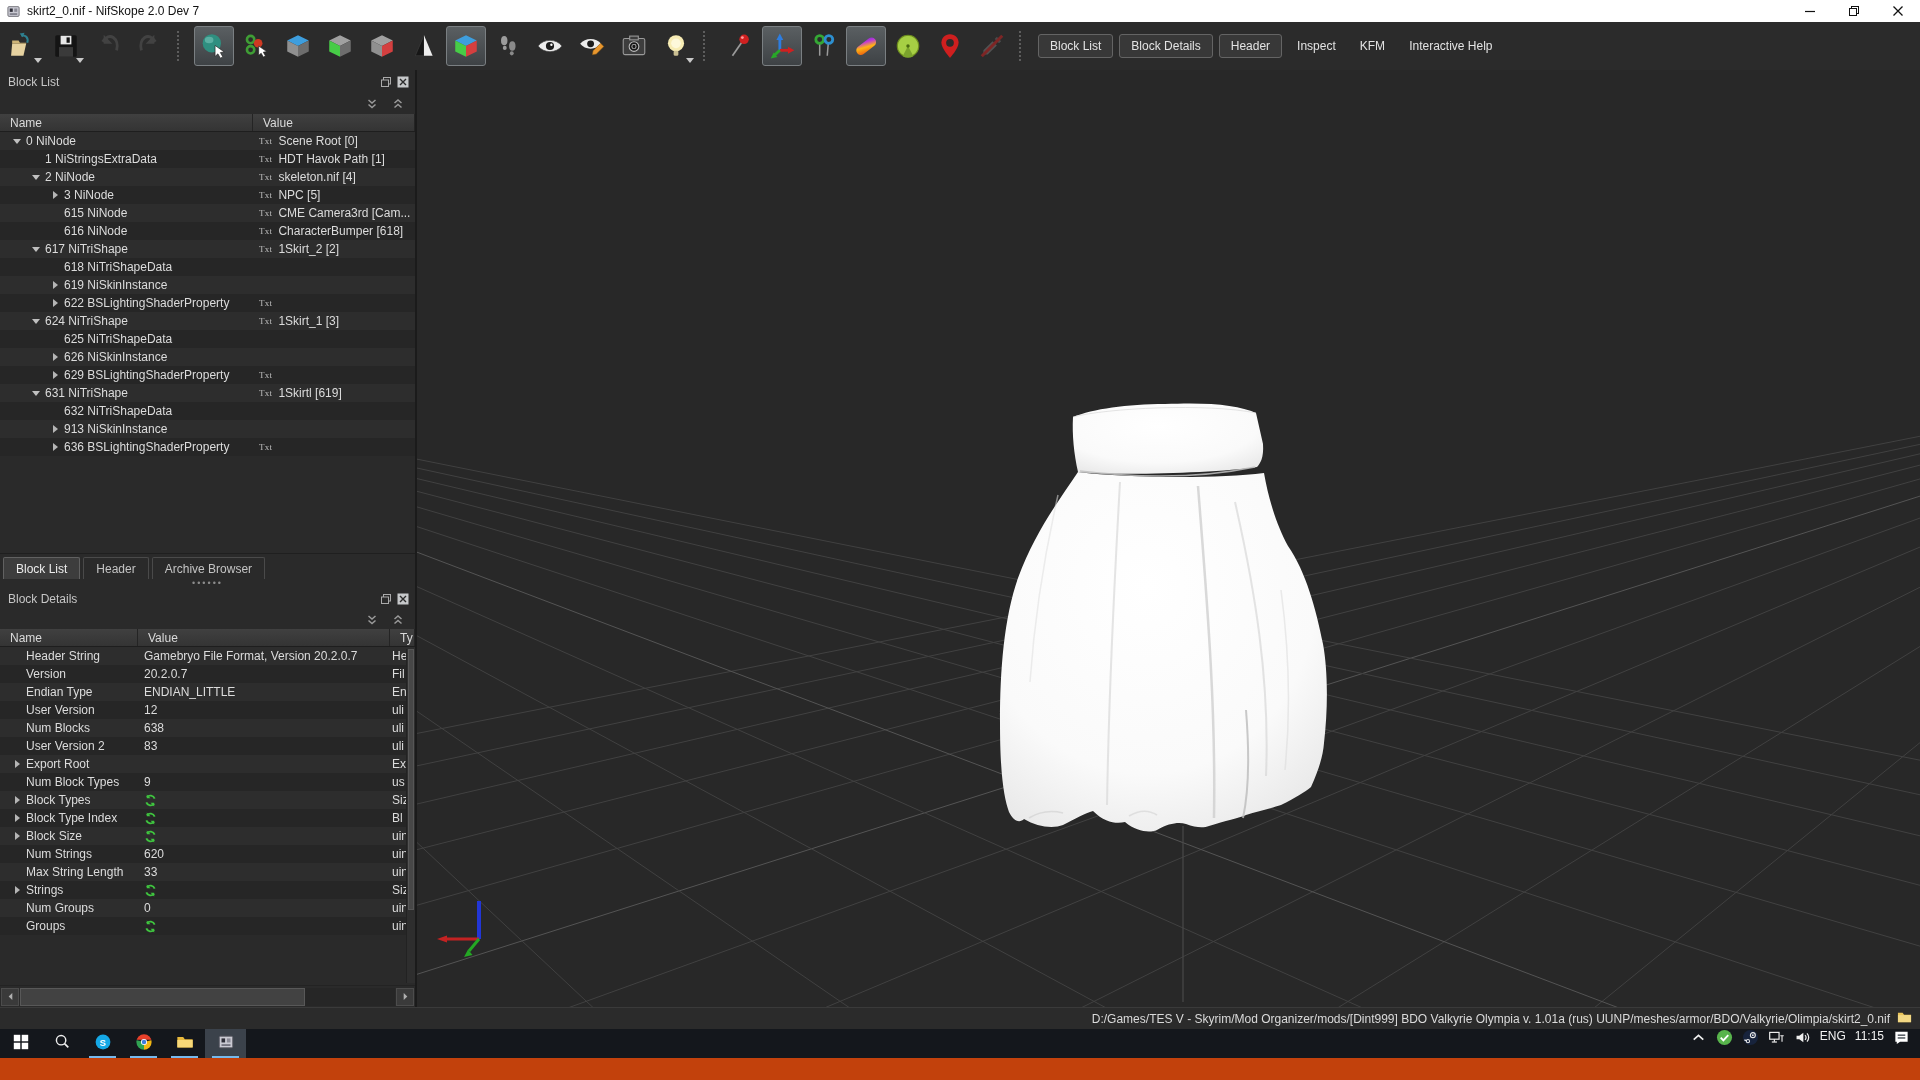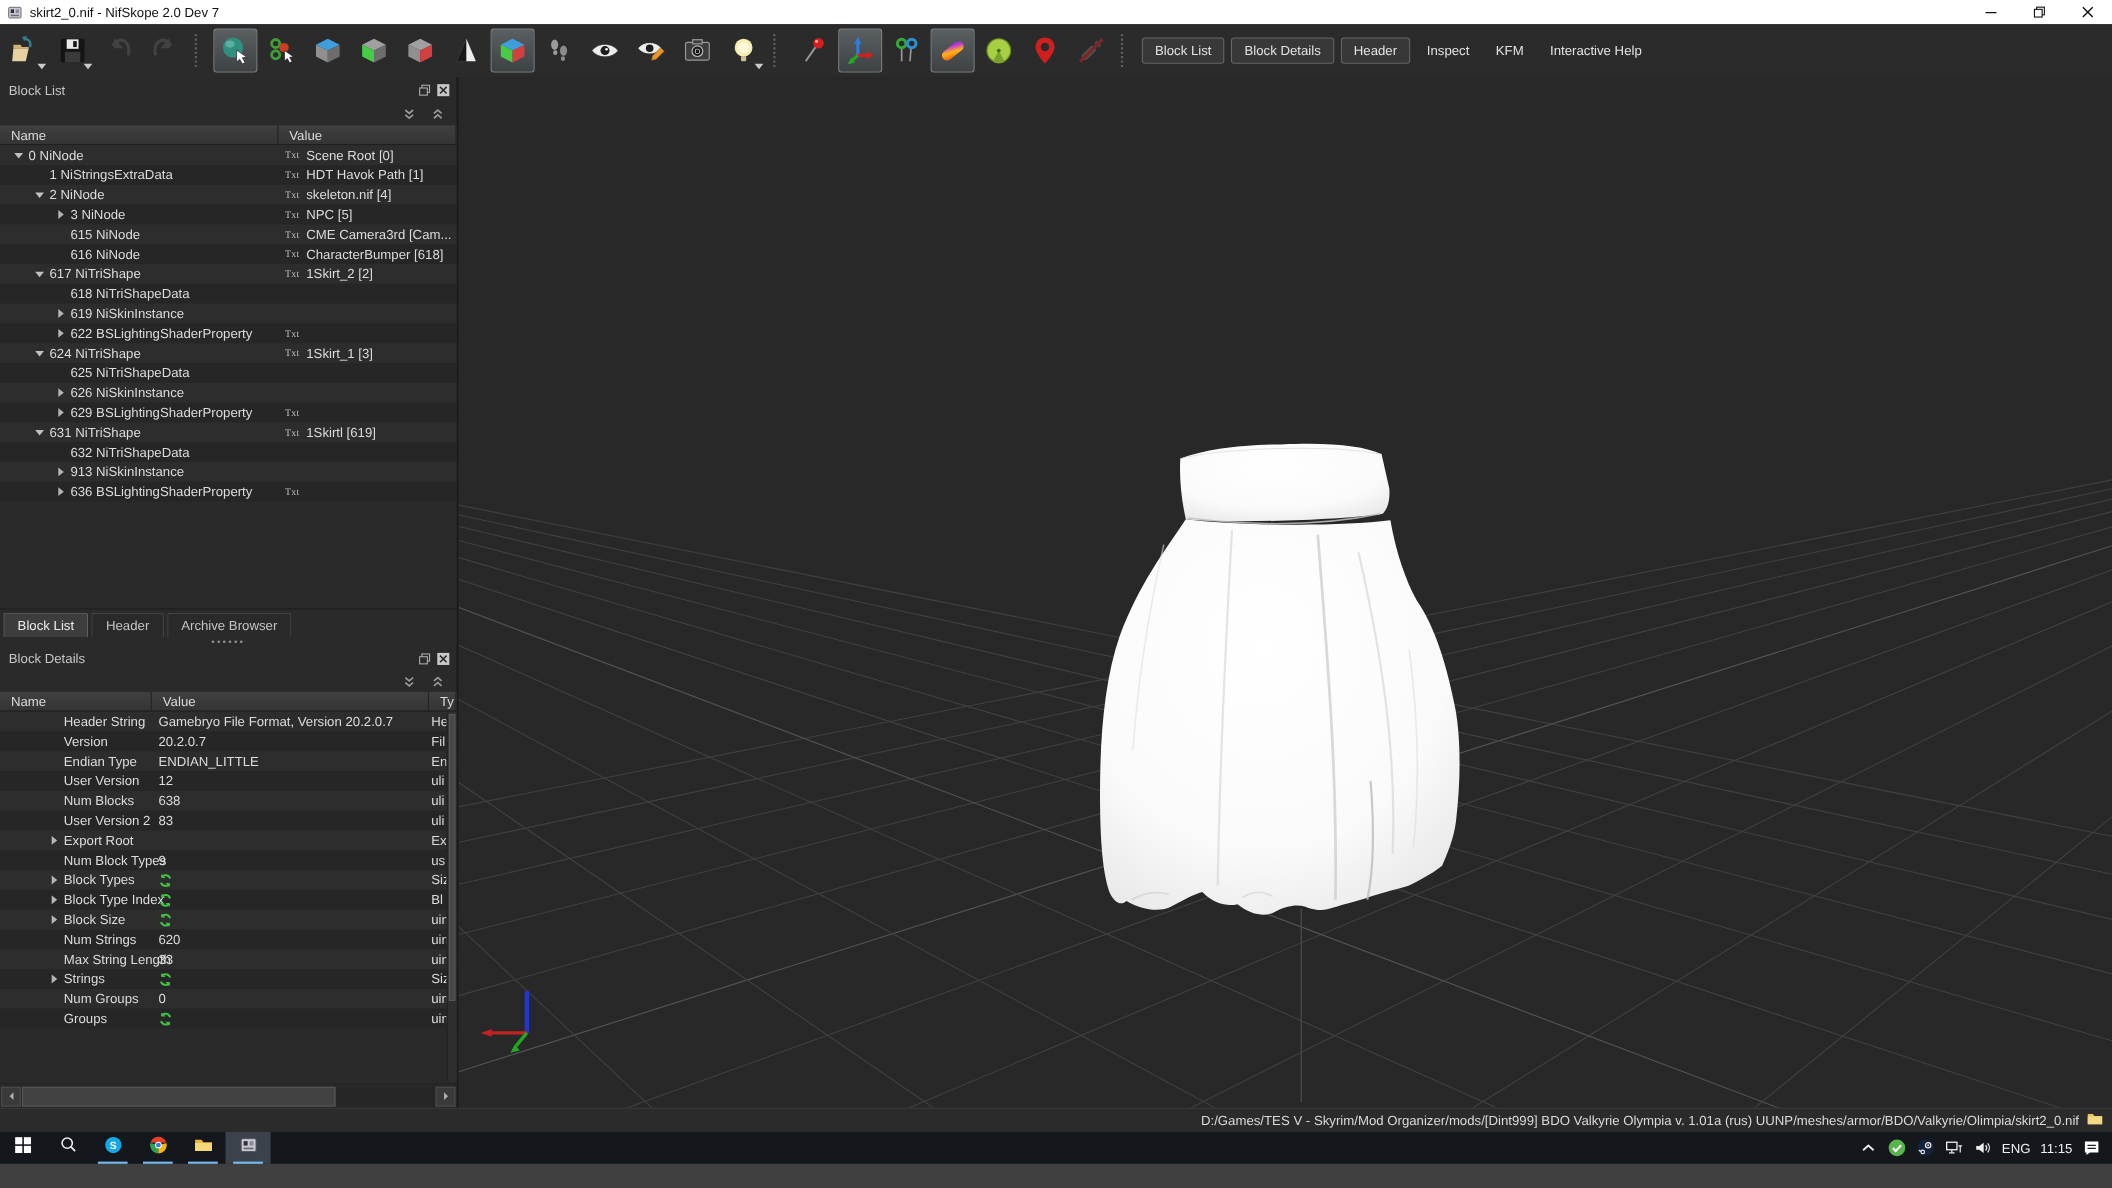--- a/index.html
+++ b/index.html
@@ -1,18 +1,18 @@
 <!DOCTYPE html>
 <html><head>
 <meta charset="utf-8">
 <style>
   * { margin:0; padding:0; box-sizing:border-box; }
   html,body { width:1920px; height:1080px; overflow:hidden; background:#000;
     font-family:"Liberation Sans", sans-serif; }
-  #app { position:relative; width:1920px; height:1080px; background:#404040; }
+  #app { position:relative; width:1920px; height:1080px; background:#c2410c; }
 
   
   .titlebar { height:22px; background:#ffffff; display:flex; align-items:center; padding-left:6px; }
   .titlebar .appico { width:15px; height:15px; margin-right:6px; }
   .titlebar .ttl { font-size:12px; color:#111; }
   .win-controls { margin-left:auto; display:flex; height:100%; }
   .win-btn { width:44px; height:100%; display:flex; align-items:center; justify-content:center; }
 
   
   .menubar { height:22px; background:#2b2b2b; display:flex; align-items:center; padding-left:4px; border-bottom:1px solid #242424;}
@@ -67,21 +67,21 @@
   #panel-block-list .filler { flex:1; background:#2a2a2a; }
   .tabsrow { height:26px; display:flex; align-items:flex-end; padding-left:3px; background:#2a2a2a; border-top:1px solid #1f1f1f; }
   .tab { height:22px; padding:0 12px; font-size:12px; display:flex; align-items:center;
     border:1px solid #4a4a4a; border-bottom:none; background:#2a2a2a; color:#c4c4c4; margin-right:3px; border-radius:2px 2px 0 0; }
   .tab.active { background:#3d3d3d; color:#ececec; border-color:#616161; }
   .dock-split { height:8px; display:flex; align-items:center; justify-content:center; color:#8c8c8c;
     font-size:9px; letter-spacing:2px; line-height:4px; background:#2a2a2a; }
 
   
   #panel-block-details { flex:1; }
-  #bd-rows .cell-name { left:0; width:138px; padding-left:8px;margin-left:32px; }
+  #bd-rows .cell-name { left:0; width:138px; padding-left:8px; }
   #bd-rows .cell-value { left:138px; width:252px; padding-left:6px; }
   #bd-rows .cell-type { left:390px; right:0; padding-left:2px; }
   #panel-block-details .filler { flex:1; background:#2a2a2a; }
   .vscroll { position:absolute; right:0; top:62px; bottom:24px; width:9px; background:#2e2e2e; border-left:1px solid #222; }
   .vscroll .thumb { position:absolute; top:0; left:1px; right:1px; height:78%; background:#474747; border:1px solid #565656; }
   .hscroll { height:22px; background:#2a2a2a; display:flex; align-items:center; padding:0 1px; border-top:1px solid #232323; }
   .hs-btn { width:18px; height:18px; background:#3a3a3a; border:1px solid #4c4c4c; display:flex; align-items:center; justify-content:center; }
   .hs-track { flex:1; height:18px; background:#262626; margin:0 1px; position:relative; }
   .hs-thumb { position:absolute; left:0; top:0; height:100%; width:76%; background:#424242; border:1px solid #585858; }
 
@@ -94,21 +94,21 @@
     justify-content:flex-end; gap:7px; padding-right:8px; }
   .statusbar .path { color:#dadada; font-size:12px; white-space:nowrap; }
   .statusbar svg { width:15px; height:15px; }
 
   
   .taskbar { height:29px; background:#14171c; display:flex; align-items:stretch; }
   .tk-btn { position:relative; width:41px; display:flex; align-items:center; justify-content:center; }
   .tk-btn svg { width:18px; height:18px; }
   .tk-btn.running::after { content:""; position:absolute; left:7px; right:7px; bottom:0; height:2.5px; background:#76b9ed; }
   .tk-btn.active { background:#3b424b; }
-  .tray { margin-left:auto; display:flex; align-items:center; gap:9px; padding-right:10px; }
+  .tray { margin-left:auto; display:flex; gap:9px; padding-right:10px; }
   .tray .tico svg { width:17px; height:17px; display:block; }
   .tray .txt { color:#f2f2f2; font-size:12px; }
 </style>
 </head>
 <body>
 
 <div id="app">
 
   <div class="titlebar">
     <span class="appico">

